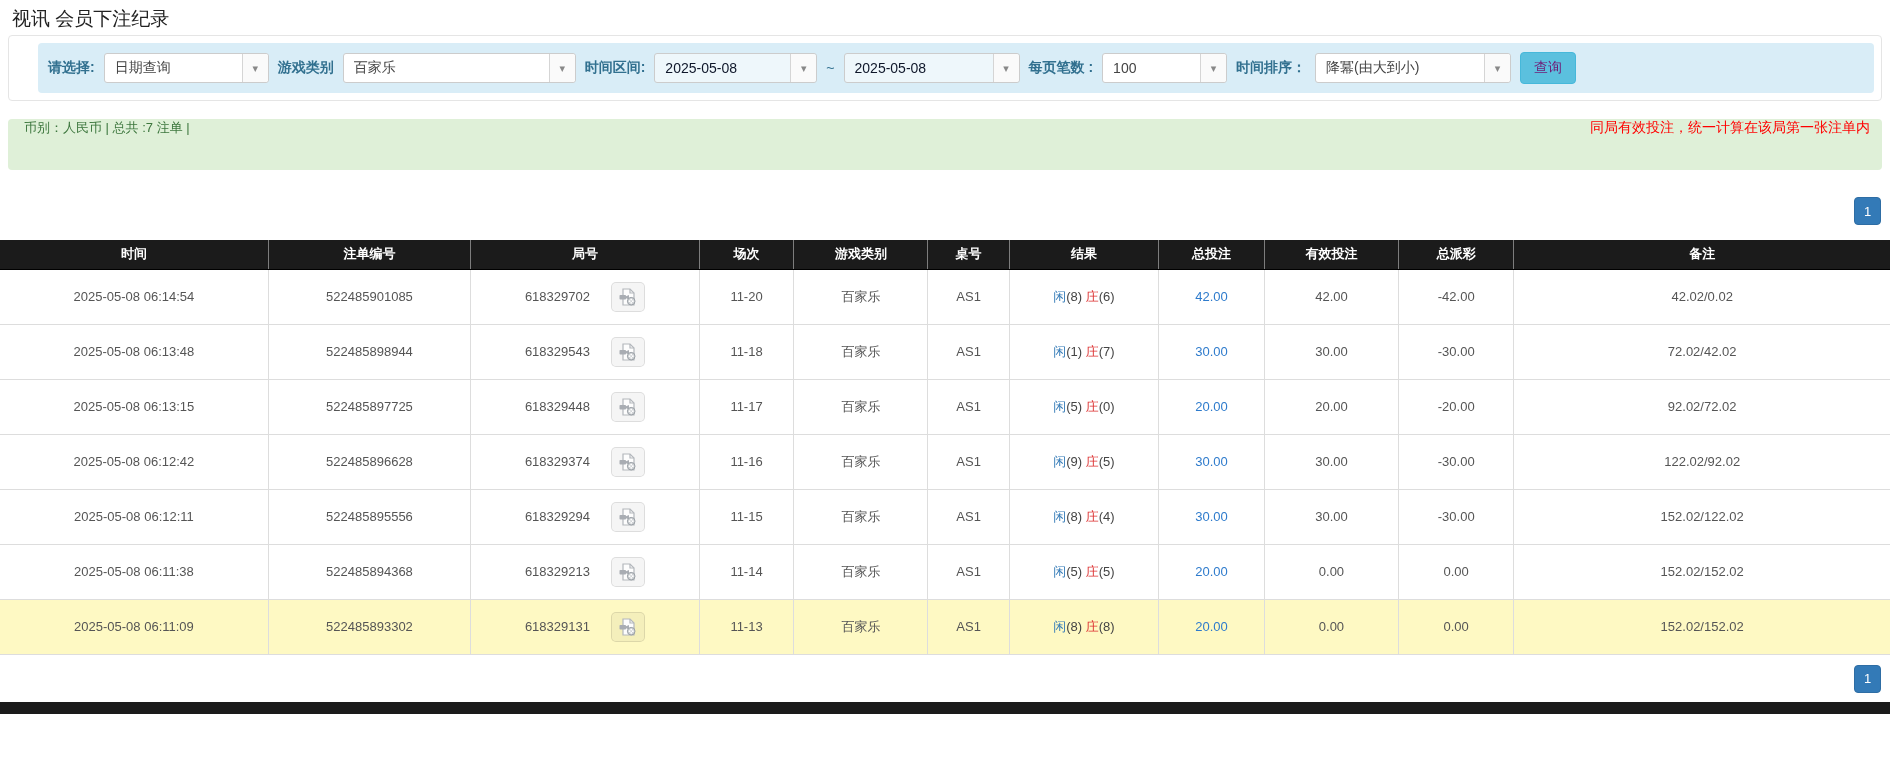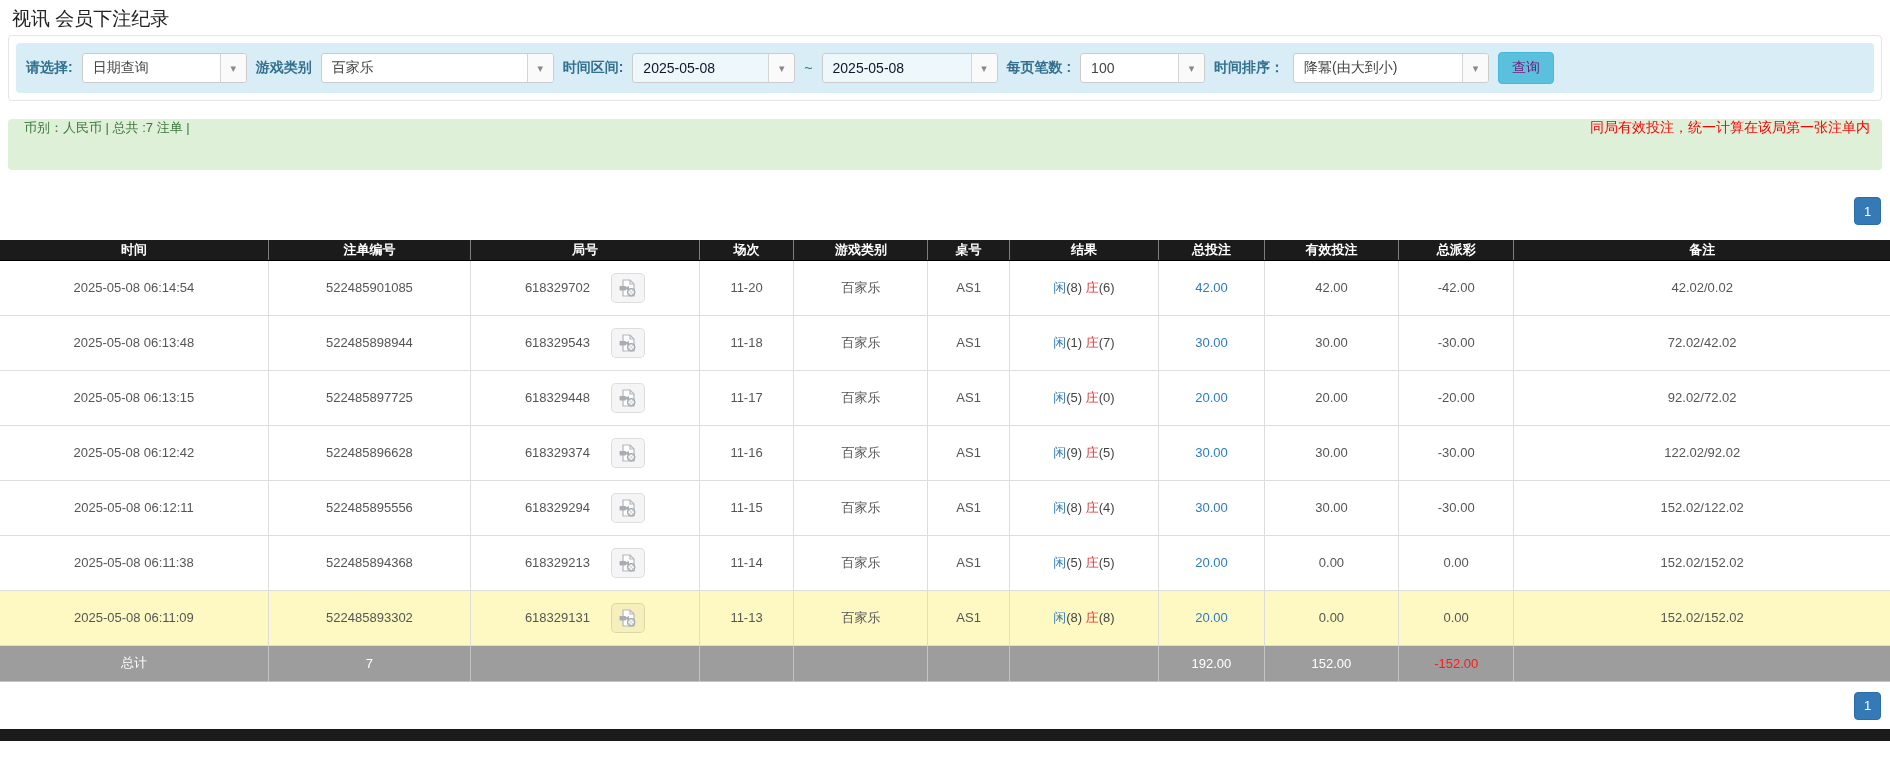--- a/index.html
+++ b/index.html
@@ -3,21 +3,21 @@
 <meta charset="utf-8">
 <style>
   * { box-sizing: border-box; margin: 0; padding: 0; }
   html,body { background:#fff; width:1890px; }
   body { font-family:"Liberation Sans","DejaVu Sans",sans-serif; color:#333; }
 
   .page-title { font-size:19px; font-weight:400; color:#222; padding:6px 0 0 12px; height:30px; }
 
   
   .filter-panel { margin:5px 8px 0 8px; border:1px solid #e5e5e5; border-radius:4px; padding:7px; background:#fff; }
-  .filter-bar { background:#d9edf7; border-radius:4px; padding:9px 10px; display:flex; align-items:center; gap:9px; }
+  .filter-bar { background:#d9edf7; border-radius:4px; padding:9px 10px; display:flex; align-items:center; gap:9px;margin-left:22px; }
   .f-label { color:#31708f; font-weight:bold; font-size:14px; white-space:nowrap; }
   .sel { background:#fff; border:1px solid #ccc; border-radius:3px; height:30px; display:flex; align-items:center; cursor:pointer; }
   .sel .sel-text { flex:1; padding:0 10px; font-size:14px; color:#444; white-space:nowrap; overflow:hidden; }
   .sel .sel-arrow { width:26px; height:100%; border-left:1px solid #d5d5d5; display:flex; align-items:center; justify-content:center; color:#888; font-size:11px; background:#fafafa; border-radius:0 3px 3px 0; }
   .sel.date-field { background:#eef7fb; }
   .sel.date-field .sel-text { color:#0f172a; }
   .w-select1 { width:165px; }
   .w-select2 { width:233px; }
   .w-date { width:163px; }
   .w-date2 { width:176px; }
@@ -32,21 +32,21 @@
   .notice-right { color:#ff0000; font-size:14px; }
 
   
   .pager-row { display:flex; justify-content:flex-end; }
   .pager-top { margin:27px 9px 15px 0; }
   .pager-bottom { margin:10px 9px 0 0; }
   .page-btn { min-width:27px; height:28px; background:#337ab7; border:1px solid #2e6da4; color:#fff; font-size:13px; border-radius:4px; display:flex; align-items:center; justify-content:center; cursor:pointer; }
 
   
   table.records { width:100%; border-collapse:collapse; table-layout:fixed; }
-  .records th { background:#1b1b1b; color:#fff; font-size:13px; font-weight:bold; height:20px; border-right:1px solid #7d7d7d; border-bottom:1px solid #000; text-align:center; }
+  .records th { background:#1b1b1b; color:#fff; font-size:13px; font-weight:bold; height:29px; border-right:1px solid #7d7d7d; border-bottom:1px solid #000; text-align:center; }
   .records th:last-child { border-right:none; }
   .records td { border:1px solid #ddd; height:55px; text-align:center; font-size:13px; color:#555; vertical-align:middle; }
   .records td:first-child { border-left:none; }
   .records td:last-child { border-right:none; }
   tr.row-highlight td { background:#fef9c3; }
   .round-cell-inner { display:flex; align-items:center; justify-content:center; gap:21px; }
   .video-btn { width:34px; height:30px; border-radius:5px; background:rgba(0,0,0,0.04); border:1px solid rgba(0,0,0,0.10); display:inline-flex; align-items:center; justify-content:center; cursor:pointer; }
   .res-p { color:#337ab7; }
   .res-b { color:#dd3333; }
   .res-n { color:#444; }
@@ -346,33 +346,20 @@
         </td>
         <td>11-13</td>
         <td>百家乐</td>
         <td>AS1</td>
         <td><span class="res-p">闲</span><span class="res-n">(8)</span> <span class="res-b">庄</span><span class="res-n">(8)</span></td>
         <td><span class="cell-link">20.00</span></td>
         <td>0.00</td>
         <td>0.00</td>
         <td>152.02/152.02</td>
       </tr>
-      <tr class="summary-row">
-        <td>总计</td>
-        <td>7</td>
-        <td></td>
-        <td></td>
-        <td></td>
-        <td></td>
-        <td></td>
-        <td>192.00</td>
-        <td>152.00</td>
-        <td class="cell-neg">-152.00</td>
-        <td></td>
-      </tr>
     </tbody>
 </table>
 
 <div class="pager-row pager-bottom">
   <div class="page-btn">1</div>
 </div>
 
 <div class="footer-bar"></div>
 
 </body></html>

